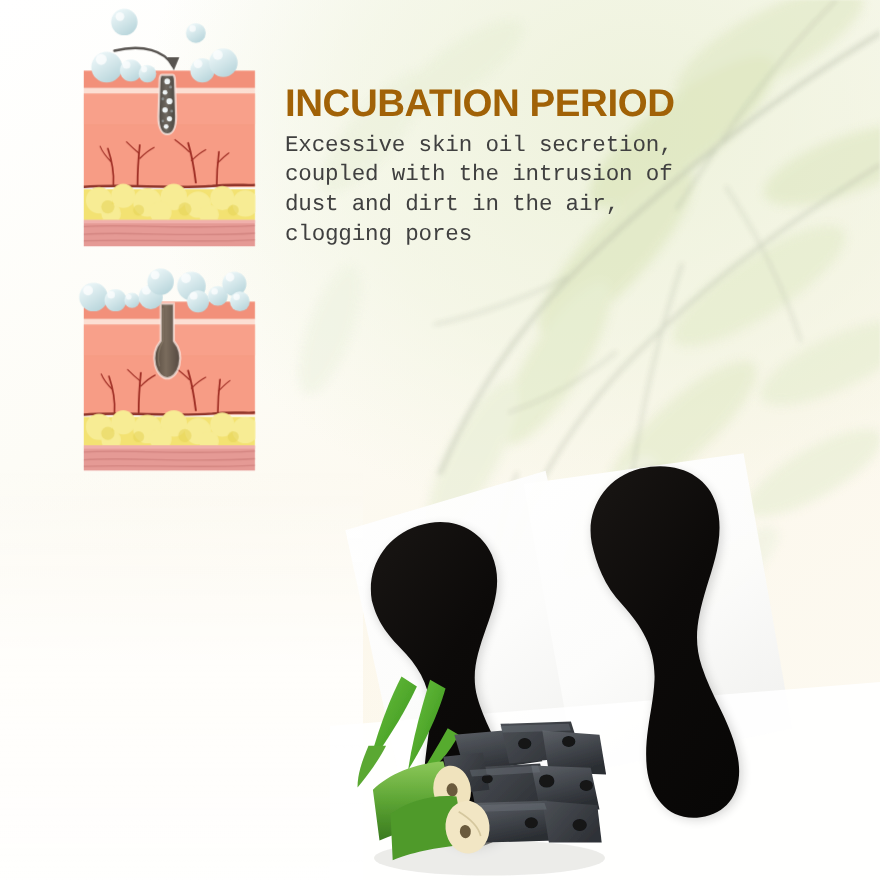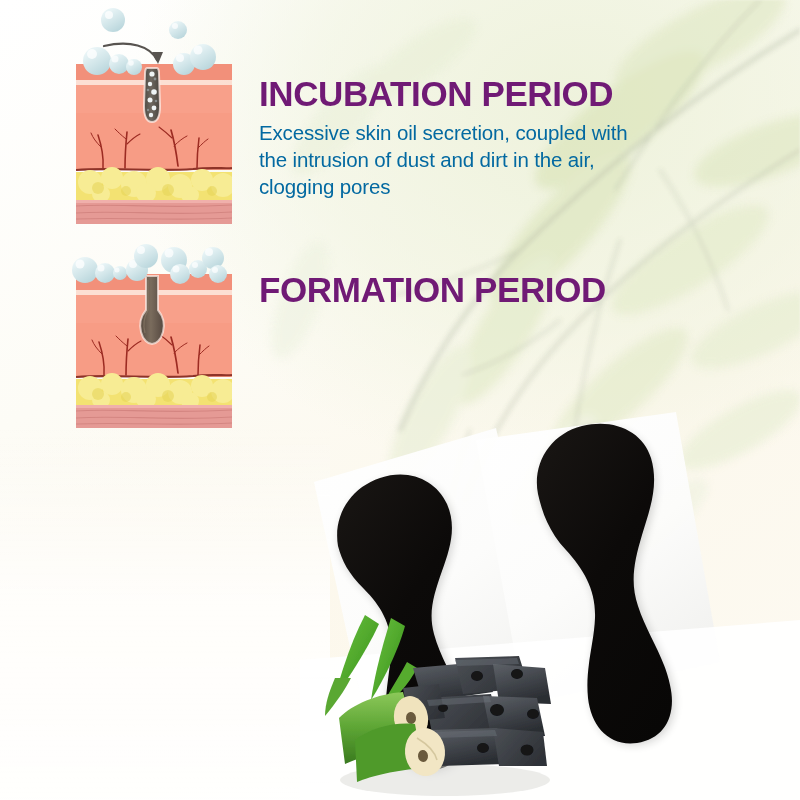--- a/index.html
+++ b/index.html
@@ -49,29 +49,29 @@
   .text-block { position: absolute; }
   .block-1 { left: 259px; top: 76px;  width: 400px; }
   .block-2 { left: 259px; top: 272px; width: 440px; }
   .heading {
     margin: 0;
     font-family: "Liberation Sans", sans-serif;
     font-weight: bold;
     font-size: 35px;
     line-height: 1.02;
     letter-spacing: -0.4px;
-    color: #701a75;
+    color: #a16207;
     white-space: nowrap;
   }
   .body-text {
     margin: 7px 0 0 0;
-    font-family: Liberation Sans, sans-serif;
+    font-family: Liberation Mono, monospace;
     font-size: 20.5px;
     line-height: 1.33;
-    color: #0369a1;
+    color: #404040;
     letter-spacing: -0.15px;
   }
   
   .product-photo {
     position: absolute;
     left: 300px; top: 410px;
     width: 500px; height: 390px;
   }
   .charcoal-photo {
     position: absolute;
@@ -340,21 +340,20 @@
       <circle cx="147" cy="32" r="3" fill="#ffffff" opacity="0.7"></circle>
     </g>
   </svg>
 
   <div class="text-block block-1">
     <h2 class="heading">INCUBATION PERIOD</h2>
     <p class="body-text">Excessive skin oil secretion, coupled with the intrusion of dust and dirt in the air, clogging pores</p>
   </div>
 
   <div class="text-block block-2">
-    <h2 class="heading">FORMATION PERIOD</h2>
   </div>
 
   <svg class="product-photo" viewBox="0 0 500 390">
     <defs>
       <linearGradient id="paperG" x1="0" y1="0" x2="0.6" y2="1">
         <stop offset="0%" stop-color="#ffffff"></stop>
         <stop offset="60%" stop-color="#fcfcfb"></stop>
         <stop offset="100%" stop-color="#f2f2f0"></stop>
       </linearGradient>
       <linearGradient id="stripG" x1="0.2" y1="0" x2="0.85" y2="1">

